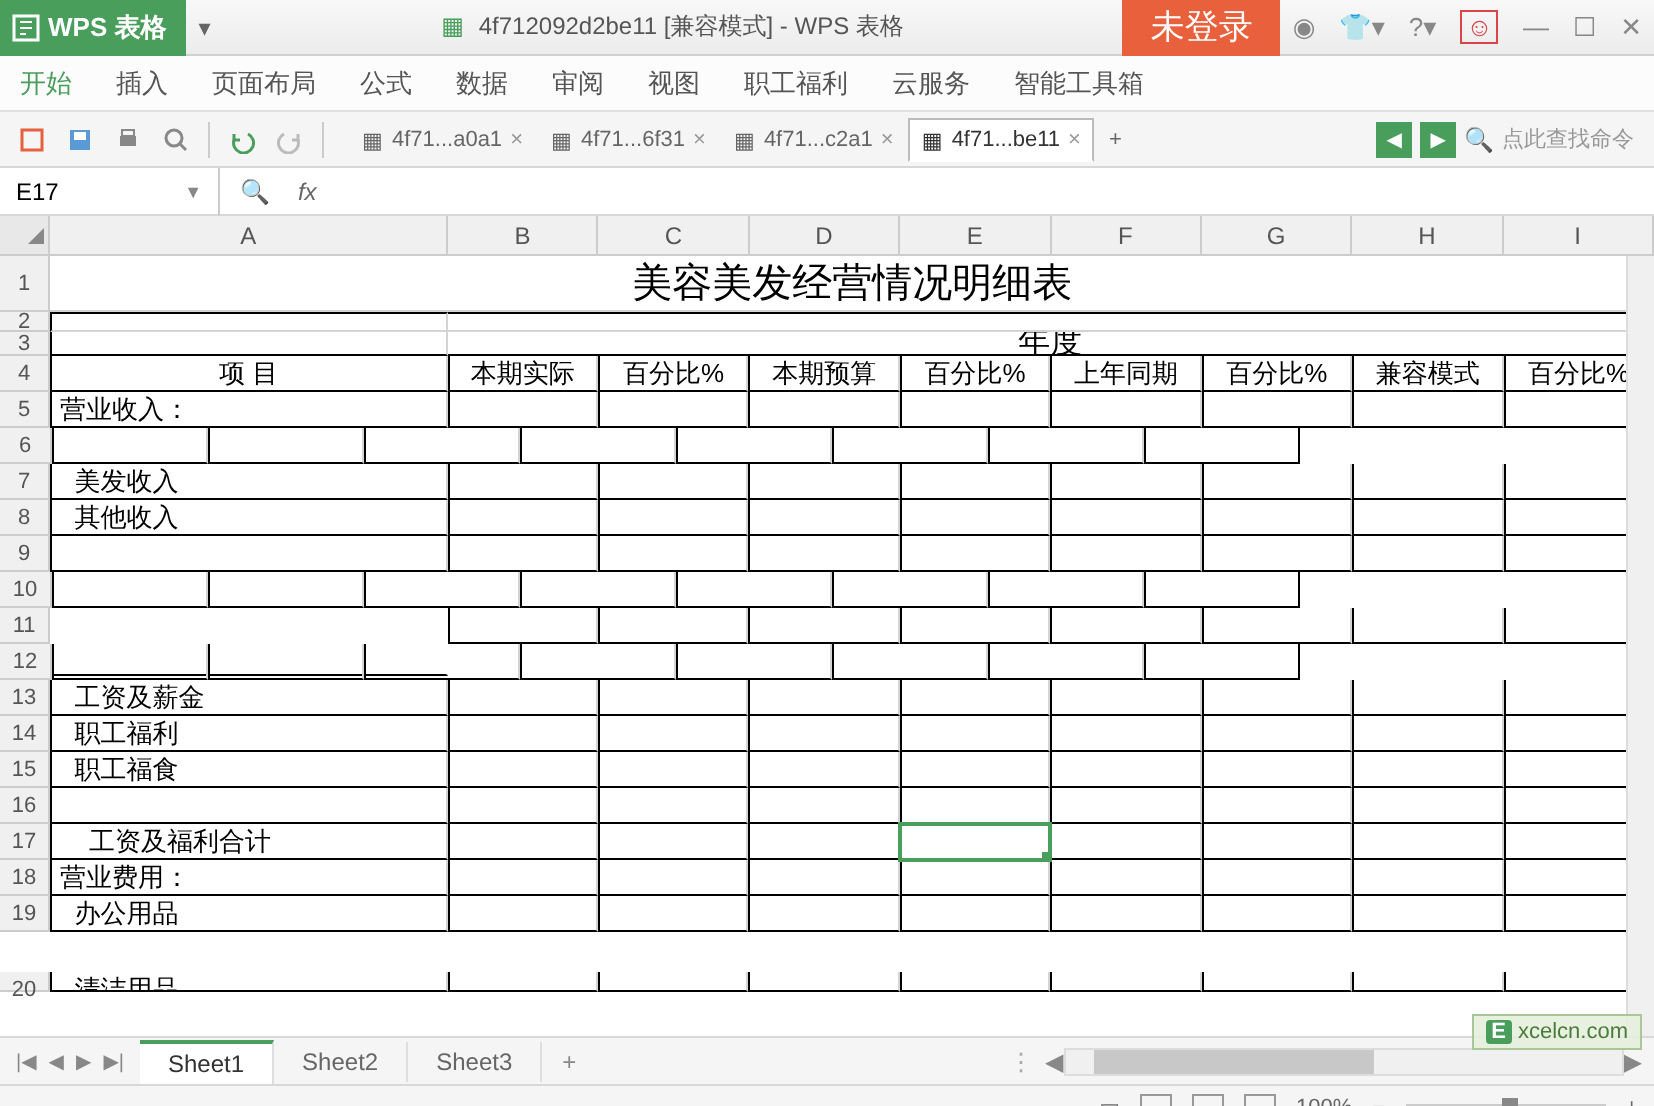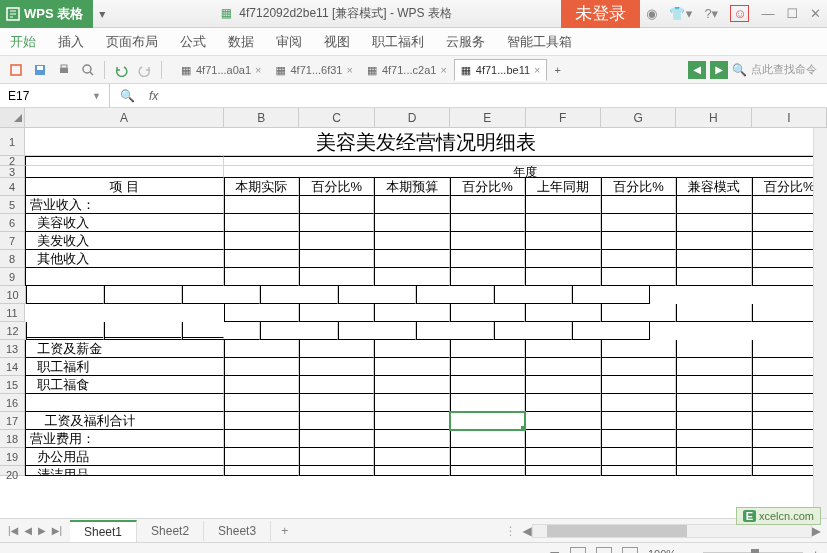--- a/index.html
+++ b/index.html
@@ -230,21 +230,21 @@
 
     <div class="row" style="height:10px;">
       <div class="row-h" style="line-height:10px;">2</div>
       <div class="cell b-top b-left" style="width:206px;"></div>
       <div class="cell b-top center" style="width:624px;border-right:1px solid #000;"></div>
     </div>
 
     <div class="row" style="height:12px;">
       <div class="row-h" style="line-height:12px;">3</div>
       <div class="cell b-left b-bottom" style="width:206px;"></div>
-      <div class="cell b-bottom center" style="width:624px;border-right:1px solid #000;font-size:12px;line-height:12px;text-decoration:underline;">年度</div>
+      <div class="cell b-bottom center" style="width:624px;border-right:1px solid #000;font-size:16px;line-height:12px;text-decoration:underline;">年度</div>
     </div>
 
     <div class="row">
       <div class="row-h">4</div>
       <div class="cell b-left b-bottom center" style="width:206px;letter-spacing:0px;">项            目</div>
       <div class="cell b-left b-bottom center" style="width:78px">本期实际</div>
       <div class="cell b-left b-bottom center" style="width:78px">百分比%</div>
       <div class="cell b-left b-bottom center" style="width:78px">本期预算</div>
       <div class="cell b-left b-bottom center" style="width:78px">百分比%</div>
       <div class="cell b-left b-bottom center" style="width:78px">上年同期</div>
@@ -261,21 +261,20 @@
           <div class="cell b-left b-bottom" style="width: 78px;"></div>
           <div class="cell b-left b-bottom" style="width: 78px;"></div>
           <div class="cell b-left b-bottom" style="width: 78px;"></div>
           <div class="cell b-left b-bottom" style="width: 78px;"></div>
           <div class="cell b-left b-bottom" style="width: 78px;"></div>
           <div class="cell b-left b-bottom" style="width: 78px;"></div>
           <div class="cell b-left b-bottom b-right" style="width: 78px;"></div>
         </div>
         <div class="row">
           <div class="row-h">6</div>
-          <div class="cell b-left b-bottom" style="width: 206px; white-space: pre;">  美容收入</div>
           <div class="cell b-left b-bottom" style="width: 78px;"></div>
           <div class="cell b-left b-bottom" style="width: 78px;"></div>
           <div class="cell b-left b-bottom" style="width: 78px;"></div>
           <div class="cell b-left b-bottom" style="width: 78px;"></div>
           <div class="cell b-left b-bottom" style="width: 78px;"></div>
           <div class="cell b-left b-bottom" style="width: 78px;"></div>
           <div class="cell b-left b-bottom" style="width: 78px;"></div>
           <div class="cell b-left b-bottom b-right" style="width: 78px;"></div>
         </div>
         <div class="row">
@@ -425,21 +424,21 @@
           <div class="cell b-left b-bottom" style="width: 206px; white-space: pre;">  办公用品</div>
           <div class="cell b-left b-bottom" style="width: 78px;"></div>
           <div class="cell b-left b-bottom" style="width: 78px;"></div>
           <div class="cell b-left b-bottom" style="width: 78px;"></div>
           <div class="cell b-left b-bottom" style="width: 78px;"></div>
           <div class="cell b-left b-bottom" style="width: 78px;"></div>
           <div class="cell b-left b-bottom" style="width: 78px;"></div>
           <div class="cell b-left b-bottom" style="width: 78px;"></div>
           <div class="cell b-left b-bottom b-right" style="width: 78px;"></div>
         </div>
-        <div class="row" style="height: 10px;">
+        <div class="row" style="height: 10px; margin-top: 20px;">
           <div class="row-h">20</div>
           <div class="cell b-left b-bottom" style="width: 206px; white-space: pre;">  清洁用品</div>
           <div class="cell b-left b-bottom" style="width: 78px;"></div>
           <div class="cell b-left b-bottom" style="width: 78px;"></div>
           <div class="cell b-left b-bottom" style="width: 78px;"></div>
           <div class="cell b-left b-bottom" style="width: 78px;"></div>
           <div class="cell b-left b-bottom" style="width: 78px;"></div>
           <div class="cell b-left b-bottom" style="width: 78px;"></div>
           <div class="cell b-left b-bottom" style="width: 78px;"></div>
           <div class="cell b-left b-bottom b-right" style="width: 78px;"></div>

